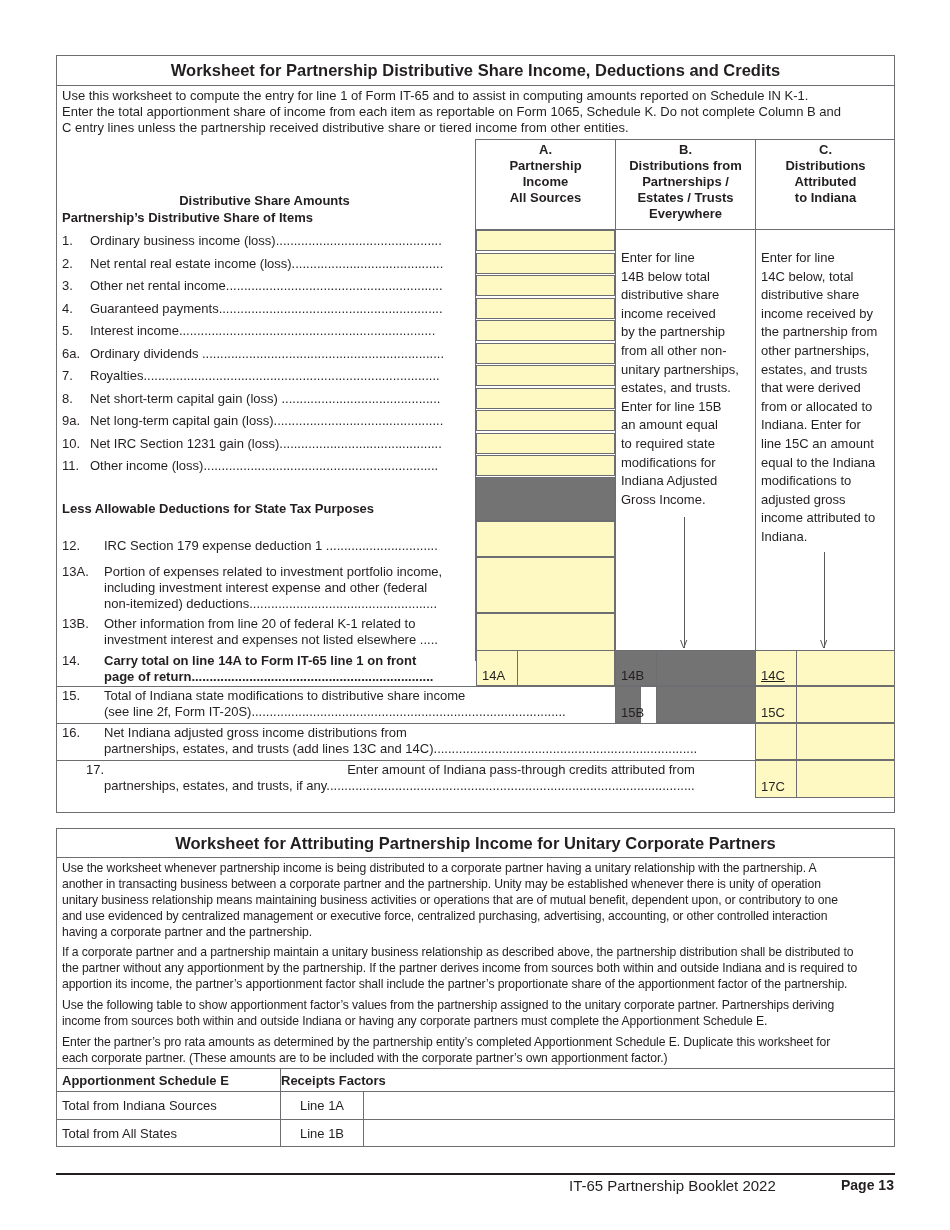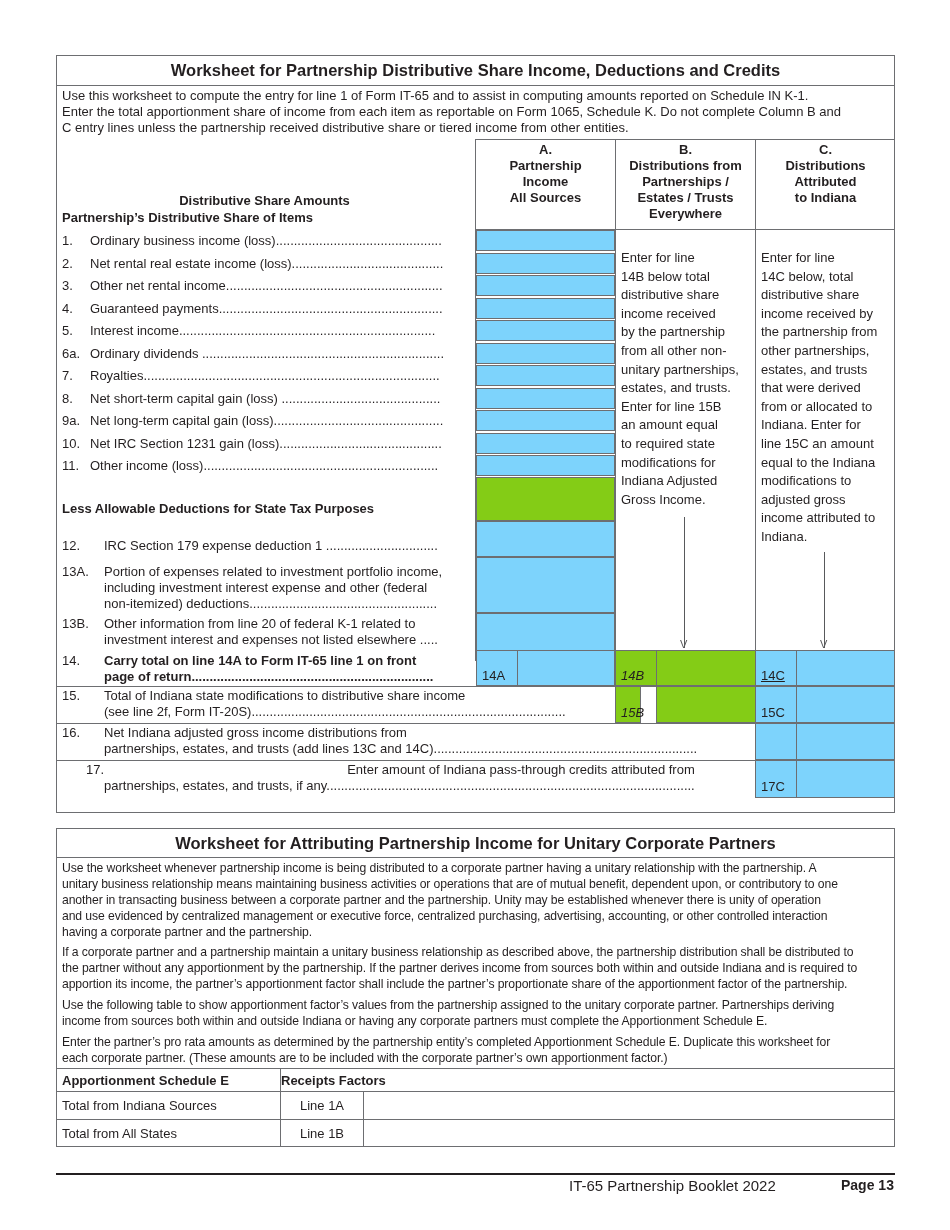--- a/index.html
+++ b/index.html
@@ -8,22 +8,22 @@
   .box { position:absolute; border:1px solid #6d6e71; box-sizing:border-box; }
   .hline { position:absolute; height:0; border-top:1px solid #6d6e71; }
   .vline { position:absolute; width:0; border-left:1px solid #6d6e71; }
   .title { position:absolute; font-weight:bold; font-size:16.5px; text-align:center; }
   .para { position:absolute; font-size:13px; line-height:16px; }
   .para2 { position:absolute; font-size:12.2px; line-height:16px; letter-spacing:-0.1px; }
   .colhead { position:absolute; font-weight:bold; font-size:13px; line-height:16px; text-align:center; }
   .line-row { position:absolute; left:62px; font-size:13px; line-height:16px; white-space:nowrap; }
   .num { display:inline-block; width:28px; }
   .num2 { display:inline-block; width:42px; }
-  .cell { position:absolute; border:1px solid #6d6e71; box-sizing:border-box; background:#7dd3fc; }
-  .shade { background:#84cc16;font-style:italic; }
+  .cell { position:absolute; border:1px solid #6d6e71; box-sizing:border-box; background:#fef9c3; }
+  .shade { background:#737373; }
   .cellcode { position:absolute; font-size:13px; }
   .note { position:absolute; font-size:13px; line-height:18.6px; }
   .bold { font-weight:bold; }
   .arrowline { position:absolute; width:0; border-left:1px solid #58595b; }
   .arrowhead { position:absolute; font-size:11px; line-height:10px; color:#58595b; }
   .tbl-cell { position:absolute; font-size:13px; }
   .footer-text { position:absolute; font-size:15px; }
 </style>
 </head>
 <body>
@@ -214,22 +214,22 @@
     <span class="cellcode" style="left:5px; top:18px;">17C</span>
   </div>
 <div class="cell" style="left:796px; top:760px; width:99px; height:38px;"></div>
 
 <div class="box" style="left:56px; top:828px; width:839px; height:319px;"></div>
 <div class="title" style="left:56px; top:834px; width:839px;">Worksheet for Attributing Partnership Income for Unitary Corporate Partners</div>
 <div class="hline" style="left:56px; top:857px; width:839px;"></div>
 
 <div class="para2" style="left:62px; top:860px; width:830px;">
   <div>Use the worksheet whenever partnership income is being distributed to a corporate partner having a unitary relationship with the partnership. A</div>
+  <div>another in transacting business between a corporate partner and the partnership. Unity may be established whenever there is unity of operation</div>
   <div>unitary business relationship means maintaining business activities or operations that are of mutual benefit, dependent upon, or contributory to one</div>
-  <div>another in transacting business between a corporate partner and the partnership. Unity may be established whenever there is unity of operation</div>
   <div>and use evidenced by centralized management or executive force, centralized purchasing, advertising, accounting, or other controlled interaction</div>
   <div>having a corporate partner and the partnership.</div>
 </div>
 <div class="para2" style="left:62px; top:944px; width:830px;">
   <div>If a corporate partner and a partnership maintain a unitary business relationship as described above, the partnership distribution shall be distributed to</div>
   <div>the partner without any apportionment by the partnership. If the partner derives income from sources both within and outside Indiana and is required to</div>
   <div>apportion its income, the partner’s apportionment factor shall include the partner’s proportionate share of the apportionment factor of the partnership.</div>
 </div>
 <div class="para2" style="left:62px; top:997px; width:830px;">
   <div>Use the following table to show apportionment factor’s values from the partnership assigned to the unitary corporate partner. Partnerships deriving</div>

